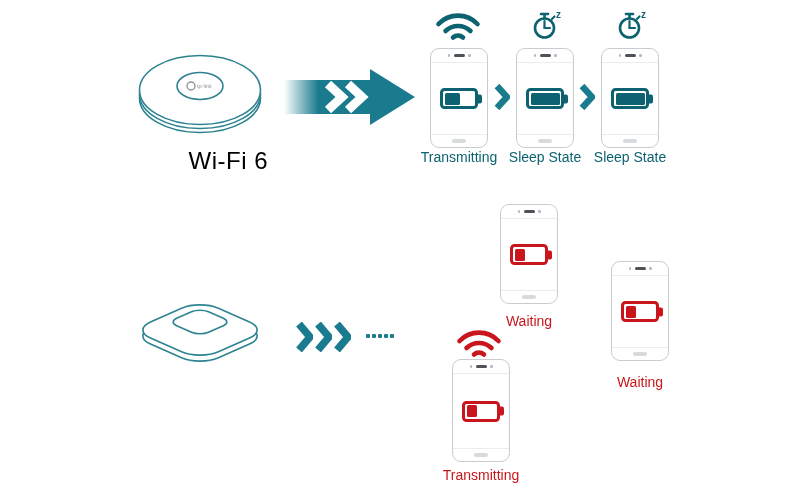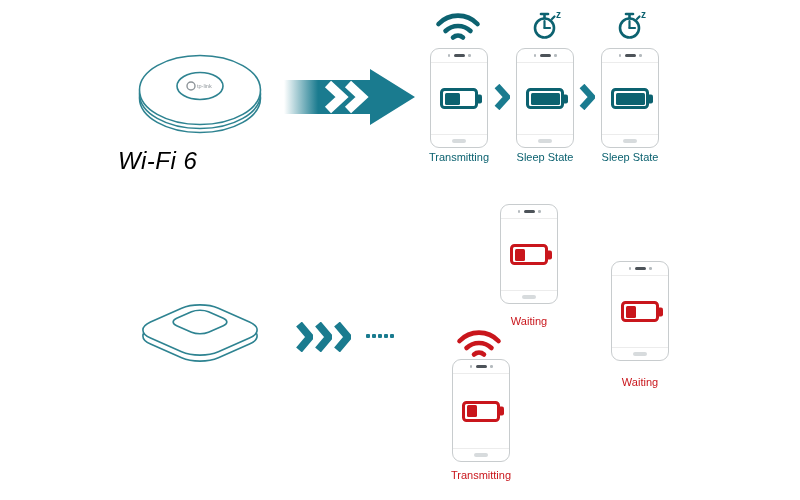--- a/index.html
+++ b/index.html
@@ -33,23 +33,23 @@
            border-radius:4.5px;padding:1.5px;}
   .battery::after{content:"";position:absolute;right:-6.5px;top:50%;transform:translateY(-50%);
                   width:3.5px;height:9px;background:currentColor;border-radius:0 2px 2px 0;}
   .battery-fill{height:100%;background:currentColor;border-radius:1.5px;}
 
   .teal{color:var(--teal-dark);}
   .red{color:var(--red);}
   .arrow-teal{color:var(--teal-arrow);}
 
   
-  .state-label{position:absolute;width:100px;font-size:11px;text-align:center;line-height:16px;}
+  .state-label{position:absolute;width:100px;font-size:14px;text-align:center;line-height:16px;}
   .ap-label{position:absolute;width:150px;font-size:24px;color:var(--label-black);
-            text-align:left;letter-spacing:0.5px;font-style:italic;}
+            text-align:right;letter-spacing:0.5px;}
 
   .dots{position:absolute;display:flex;gap:2.5px;align-items:center;}
   .dots span{width:3.5px;height:3.5px;background:var(--teal-arrow);border-radius:1px;display:block;}
 
   .chevrons3{position:absolute;display:flex;gap:2px;}
   svg{display:block;}
 </style>
 </head>
 <body>
 

